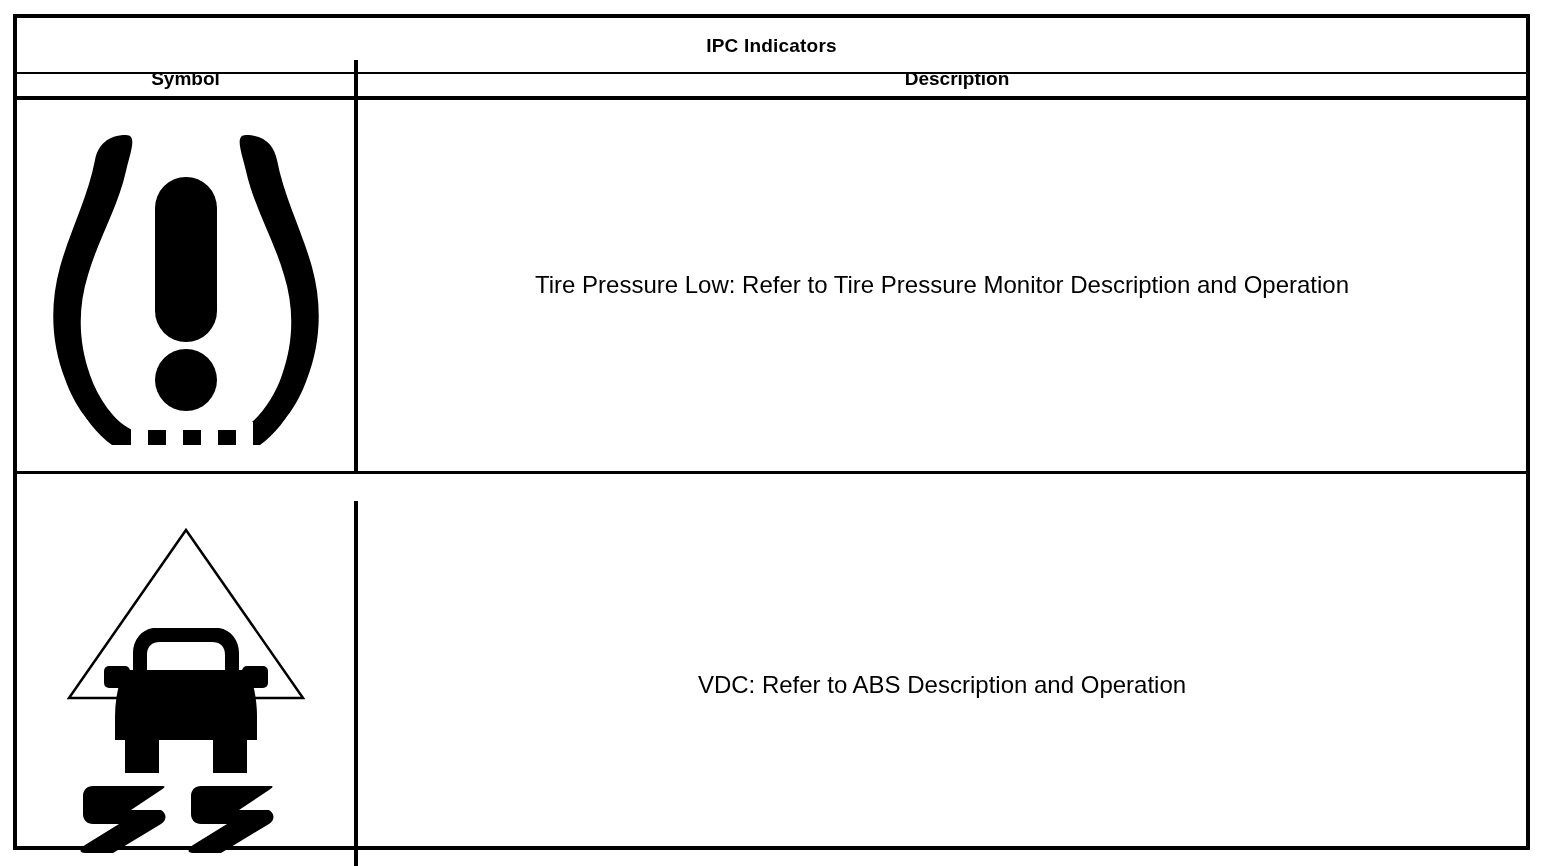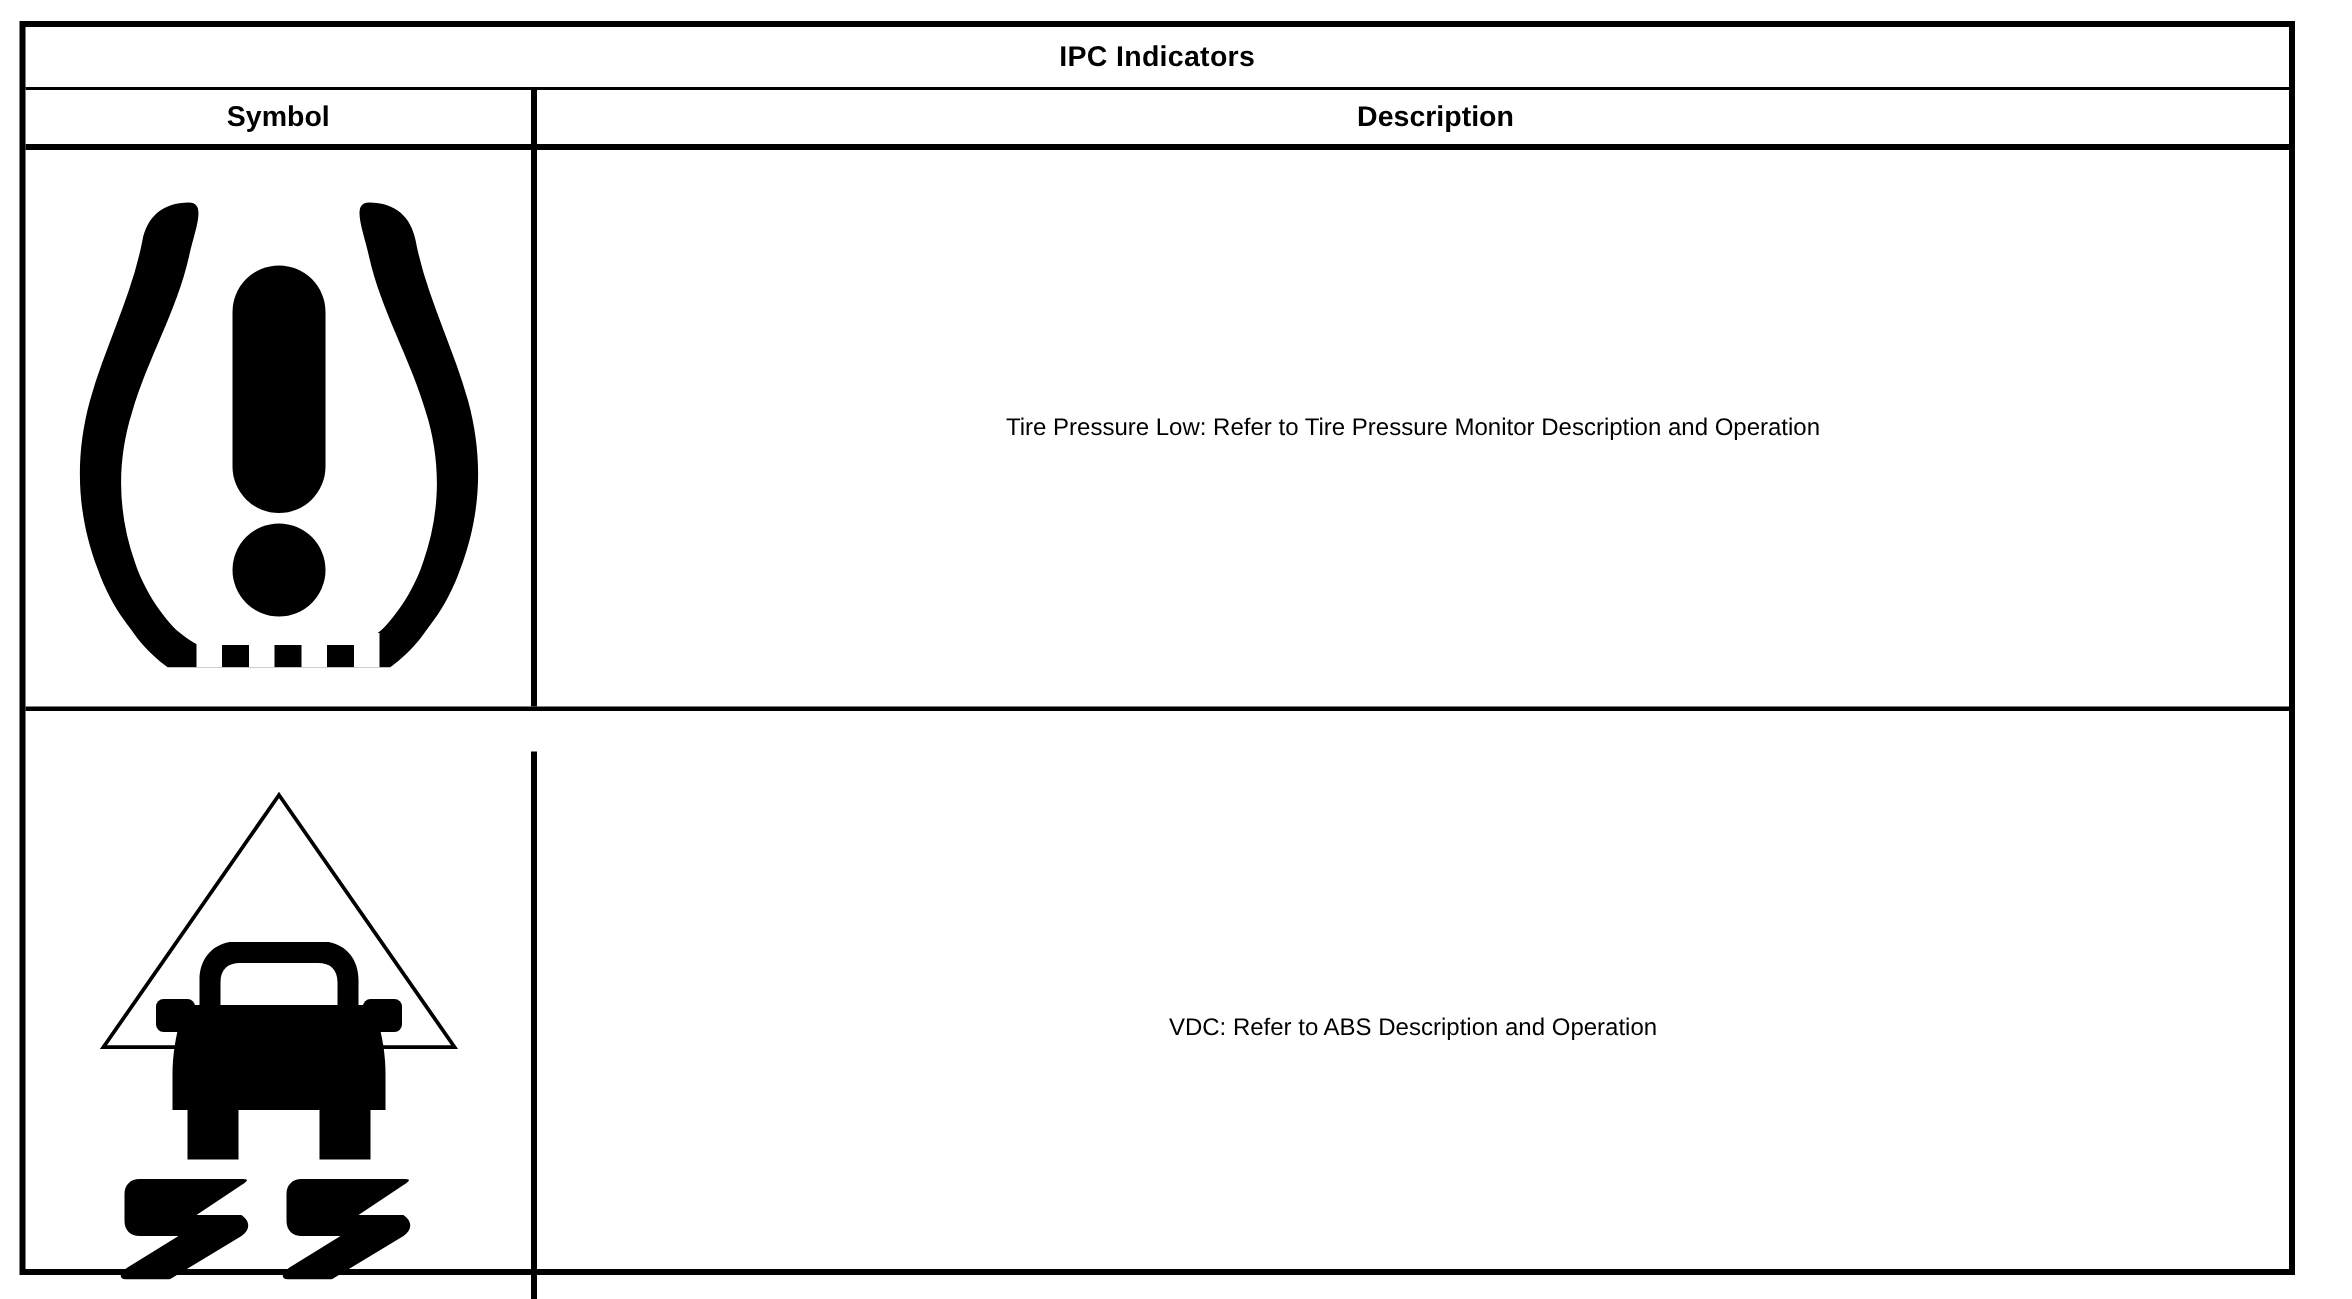--- a/index.html
+++ b/index.html
@@ -33,21 +33,21 @@
     border: 4px solid #000000;
     background: #ffffff;
   }
 
   
   .title-row {
     position: absolute;
     left: 0;
     top: 0;
     right: 0;
-    height: 42px;
+    height: 56px;
     box-sizing: border-box;
     border-bottom: 2px solid #000000;
     display: flex;
     align-items: center;
     justify-content: center;
   }
   .title-text {
     font-size: 19px;
     font-weight: bold;
     letter-spacing: 0.2px;
@@ -117,21 +117,21 @@
   }
   .cell-desc {
     flex: 1;
     display: flex;
     align-items: center;
     justify-content: center;
     padding: 0 24px;
     box-sizing: border-box;
   }
   .desc-text {
-    font-size: 16px;
+    font-size: 24px;
     line-height: 1.2;
     text-align: center;
   }
 
   .symbol-svg {
     display: block;
   }
   .tpms-svg { width: 300px; height: 318px; }
   .vdc-svg  { width: 290px; height: 335px; }
 </style>

